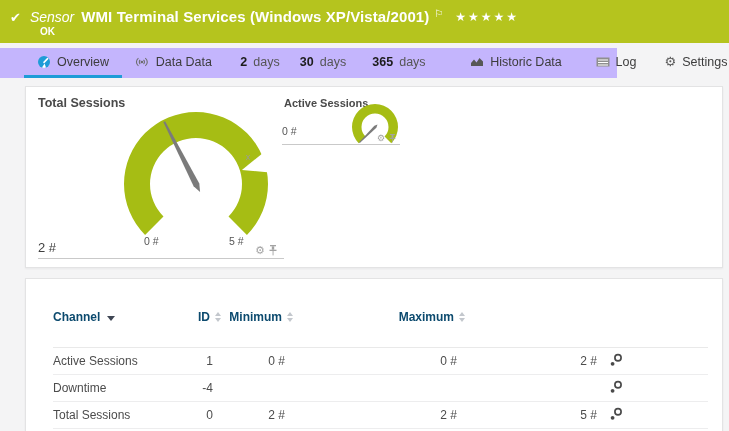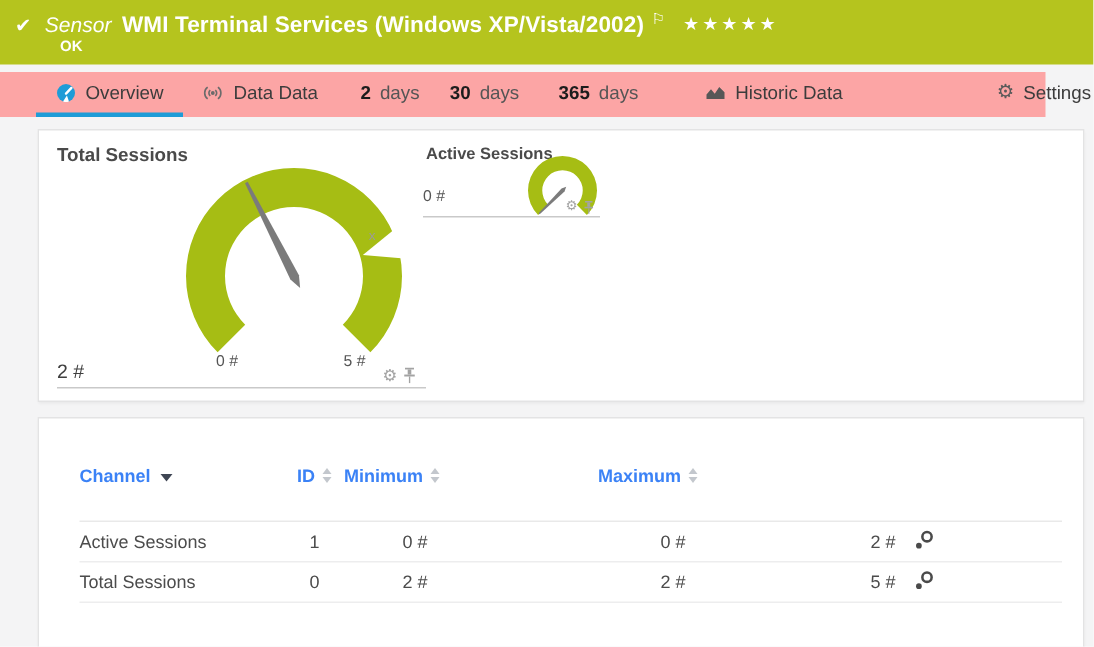--- a/index.html
+++ b/index.html
@@ -12,21 +12,21 @@
   
   .topbar{position:absolute;left:0;top:0;width:729px;height:43px;background:#b5c41e;color:#fff;}
   .topbar-row{display:flex;align-items:baseline;padding:8px 0 0 10px;}
   .check{font-size:13px;font-weight:bold;}
   .kind{font-style:italic;font-size:14px;margin-left:9px;}
   .sensor-title{font-weight:bold;font-size:15px;margin-left:7px;letter-spacing:.1px;}
   .flag{font-size:10px;margin-left:5px;position:relative;top:-5px;font-family:"DejaVu Sans",sans-serif;}
   .stars{font-size:12px;margin-left:12px;letter-spacing:2px;position:relative;top:-1px;font-family:"DejaVu Sans",sans-serif;}
   .okbadge{position:absolute;left:40px;top:26px;font-size:10px;font-weight:bold;}
   
-  .tabbar{position:absolute;left:0;top:48px;width:697px;height:30px;background:#fca5a5;text-align:right;}
+  .tabbar{position:absolute;left:0;top:48px;width:617px;height:30px;background:#c4b5fd;text-align:right;}
   .tab{position:absolute;top:0;height:27px;display:flex;align-items:center;justify-content:center;gap:6px;
        font-size:12.5px;color:#3c3c3c;cursor:pointer;white-space:nowrap;}
   .tab.active{border-bottom:3px solid #1e9cd7;}
   .tab .tnum{font-weight:bold;color:#1c1c1c;}
   .tab .tunit{color:#555;}
   .tab-0{left:24px;width:98px;}
   .tab-1{left:134px;width:78px;}
   .tab-2{left:236px;width:48px;}
   .tab-3{left:296px;width:54px;}
   .tab-4{left:370px;width:58px;}
@@ -42,21 +42,21 @@
   .scale-label{position:absolute;font-size:10.5px;color:#555;}
   .gauge-value{position:absolute;font-size:13px;color:#3f3f3f;}
   .rule{position:absolute;height:1px;background:#c9c9c9;}
   .widget-icons{position:absolute;display:flex;align-items:flex-end;gap:4px;}
   .wgear{font-family:"DejaVu Sans",sans-serif;color:#a3a3a3;line-height:1;cursor:pointer;}
   .marker-x{font-size:9px;fill:#9b9b9b;font-family:"Liberation Sans",sans-serif;}
   
   .tgrid{margin:0 14px 0 27px;}
   .thead{display:grid;grid-template-columns:128px 40px 72px 172px 140px 1fr;
          padding-top:32px;height:69px;box-sizing:border-box;border-bottom:1px solid #e9e9e9;
-         align-items:start;font-size:12px;font-weight:bold;color:#3b82f6;}
+         align-items:start;font-size:12px;font-weight:bold;color:#0c4a6e;}
   .th{display:flex;align-items:flex-end;justify-content:flex-end;cursor:pointer;}
   .th .lbl{text-align:right;line-height:13px;}
   .th.channel{justify-content:flex-start;}
   .th.lastvalue .lbl{max-width:42px;}
   .sort{display:inline-flex;flex-direction:column;gap:2px;margin:0 0 2px 5px;}
   .sort .up{width:0;height:0;border-left:3.5px solid transparent;border-right:3.5px solid transparent;border-bottom:4px solid #c3c7cd;}
   .sort .down{width:0;height:0;border-left:3.5px solid transparent;border-right:3.5px solid transparent;border-top:4px solid #c3c7cd;}
   .desc-arrow{width:0;height:0;border-left:4px solid transparent;border-right:4px solid transparent;border-top:5px solid #3f4654;margin:0 0 3px 7px;}
   .trow{display:grid;grid-template-columns:128px 40px 72px 172px 140px 1fr;
         height:26px;align-items:center;border-bottom:1px solid #ededee;
@@ -68,21 +68,21 @@
 </style>
 </head>
 <body>
 
 <div class="page">
 
   <div class="topbar">
     <div class="topbar-row">
       <span class="check">✔</span>
       <span class="kind">Sensor</span>
-      <span class="sensor-title">WMI Terminal Services (Windows XP/Vista/2002)</span>
+      <span class="sensor-title">WMI Terminal Services (Windows XP/Vista/2001)</span>
       <span class="flag">⚐</span>
       <span class="stars">★★★★★</span>
     </div>
     <span class="okbadge">OK</span>
   </div>
 
   <div class="tabbar">
     <div class="tab tab-0 active">
       <svg width="14" height="14" viewBox="0 0 14 14">
         <circle cx="7" cy="7" r="6" fill="#1e9cd7"></circle>
@@ -111,20 +111,29 @@
     </div>
     <div class="tab tab-4">
       <span class="tnum">365</span>
       <span class="tunit">days</span>
     </div>
     <div class="tab tab-5">
       <svg width="14" height="11" viewBox="0 0 14 11">
         <path d="M1,10 L1,7 L4,3.5 L6.5,6.5 L9.5,2 L13,5.5 L13,10 Z" fill="#575757"></path>
       </svg>
       <span>Historic Data</span>
+    </div>
+    <div class="tab tab-6">
+      <svg width="14" height="10" viewBox="0 0 14 10">
+        <rect x="0.5" y="0.5" width="13" height="9" fill="#8f8f8f"></rect>
+        <line x1="2" y1="3" x2="12" y2="3" stroke="#fff" stroke-width="1"></line>
+        <line x1="2" y1="5.5" x2="12" y2="5.5" stroke="#fff" stroke-width="1"></line>
+        <line x1="2" y1="8" x2="12" y2="8" stroke="#fff" stroke-width="1"></line>
+      </svg>
+      <span>Log</span>
     </div>
     <div class="tab tab-7">
       <span class="gearchar">⚙</span>
       <span>Settings</span>
     </div>
   </div>
 
   <div class="panel gauge-panel">
 
     <span class="widget-title" style="left:12px;top:9px;">Total Sessions</span>
@@ -213,20 +222,33 @@
         <div class="td">0 #</div>
         <div class="td">2 #</div>
         <div class="td iconcell">
           <svg class="chan-settings" width="14" height="14" viewBox="0 0 14 14">
             <circle cx="9" cy="4.8" r="3.1" fill="none" stroke="#4a4a4a" stroke-width="1.7"></circle>
             <circle cx="3.6" cy="10.8" r="1.9" fill="#4a4a4a"></circle>
           </svg>
         </div>
       </div>
 
+      <div class="trow">
+        <div class="td channel">Downtime</div>
+        <div class="td">-4</div>
+        <div class="td"></div>
+        <div class="td"></div>
+        <div class="td"></div>
+        <div class="td iconcell">
+          <svg class="chan-settings" width="14" height="14" viewBox="0 0 14 14">
+            <circle cx="9" cy="4.8" r="3.1" fill="none" stroke="#4a4a4a" stroke-width="1.7"></circle>
+            <circle cx="3.6" cy="10.8" r="1.9" fill="#4a4a4a"></circle>
+          </svg>
+        </div>
+      </div>
 
       <div class="trow">
         <div class="td channel">Total Sessions</div>
         <div class="td">0</div>
         <div class="td">2 #</div>
         <div class="td">2 #</div>
         <div class="td">5 #</div>
         <div class="td iconcell">
           <svg class="chan-settings" width="14" height="14" viewBox="0 0 14 14">
             <circle cx="9" cy="4.8" r="3.1" fill="none" stroke="#4a4a4a" stroke-width="1.7"></circle>

